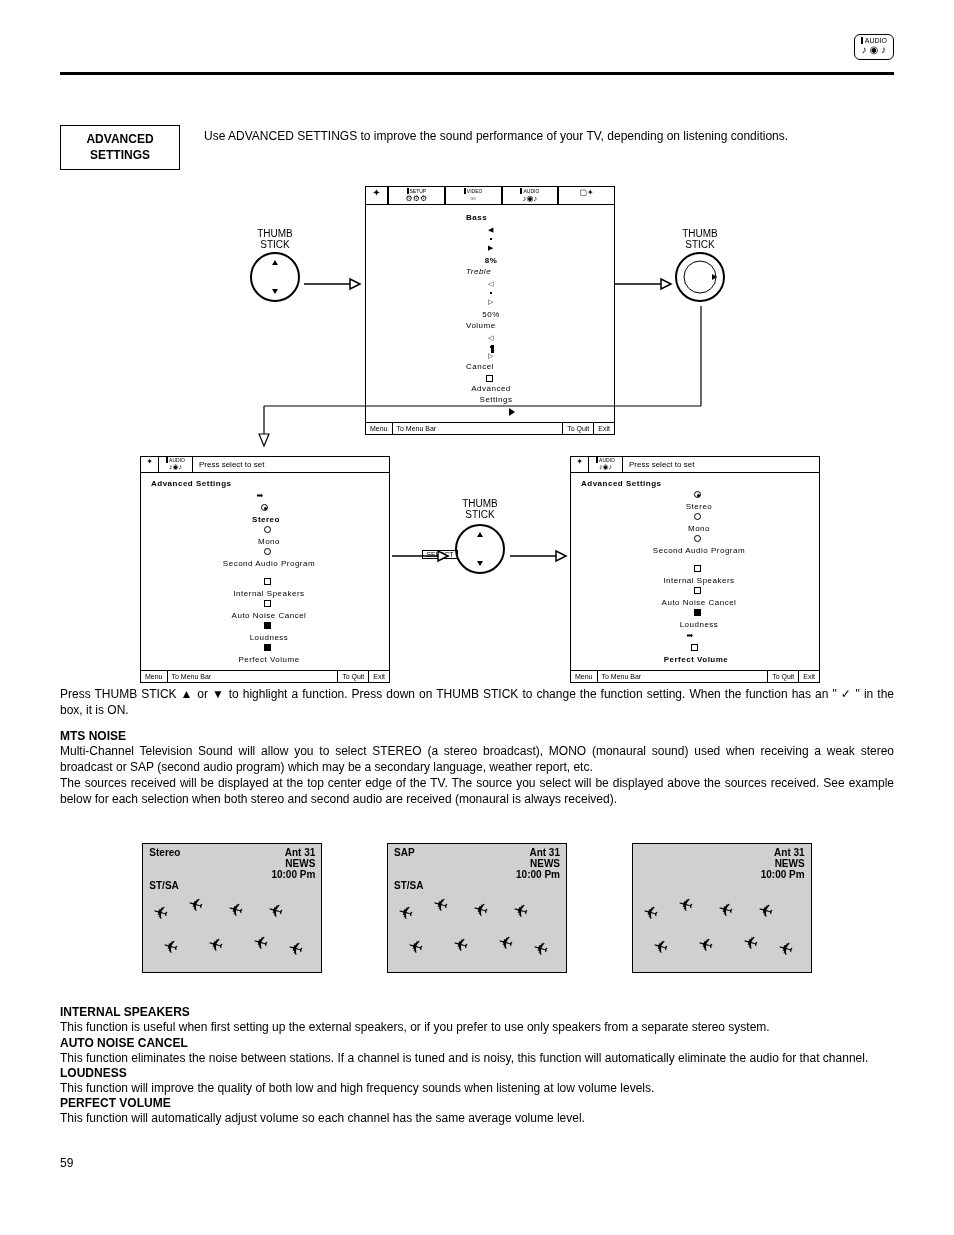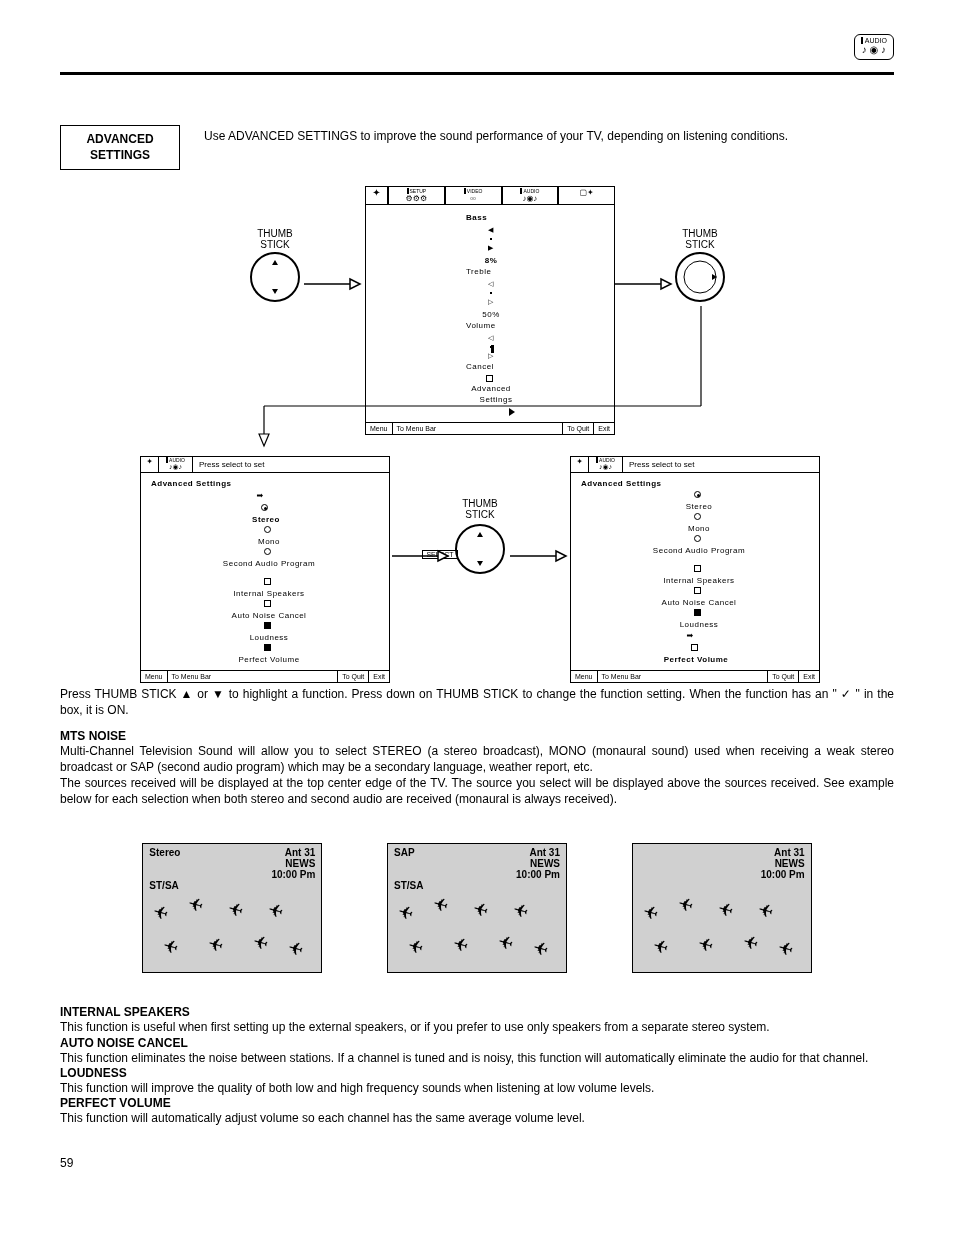--- a/index.html
+++ b/index.html
@@ -121,21 +121,21 @@
       <div class="mrow">
           <span class="bold" style="width:50px;">Bass</span>
           <span class="arrowl">◀</span>
           <div class="slider">
             <div class="slider-fill" style="width:63%;"></div>
           </div>
           <span class="arrowr">▶</span>
           <span class="bold">8%</span>
         </div>
       <div class="mrow">
-          <span style="width:50px;">Treble</span>
+          <span style="width:50px;font-style:italic;">Treble</span>
           <span class="arrowl">◁</span>
           <div class="slider">
             <div class="slider-fill" style="width:50%;"></div>
           </div>
           <span class="arrowr">▷</span>
           <span>50%</span>
         </div>
       <div class="mrow">
           <span style="width:50px;">Volume</span>
           <span class="arrowl">◁</span>

